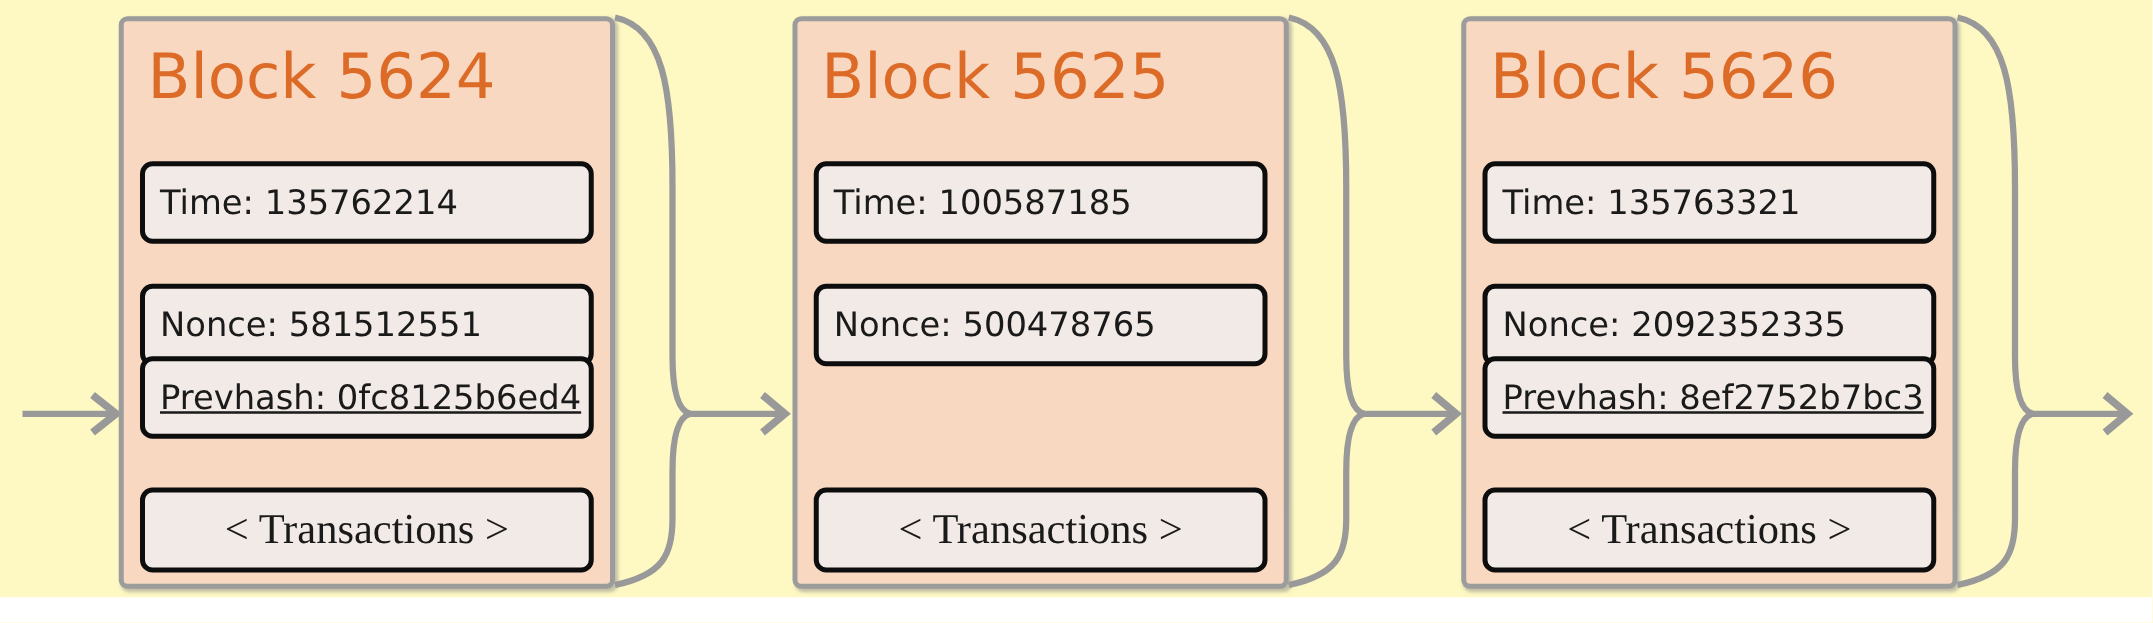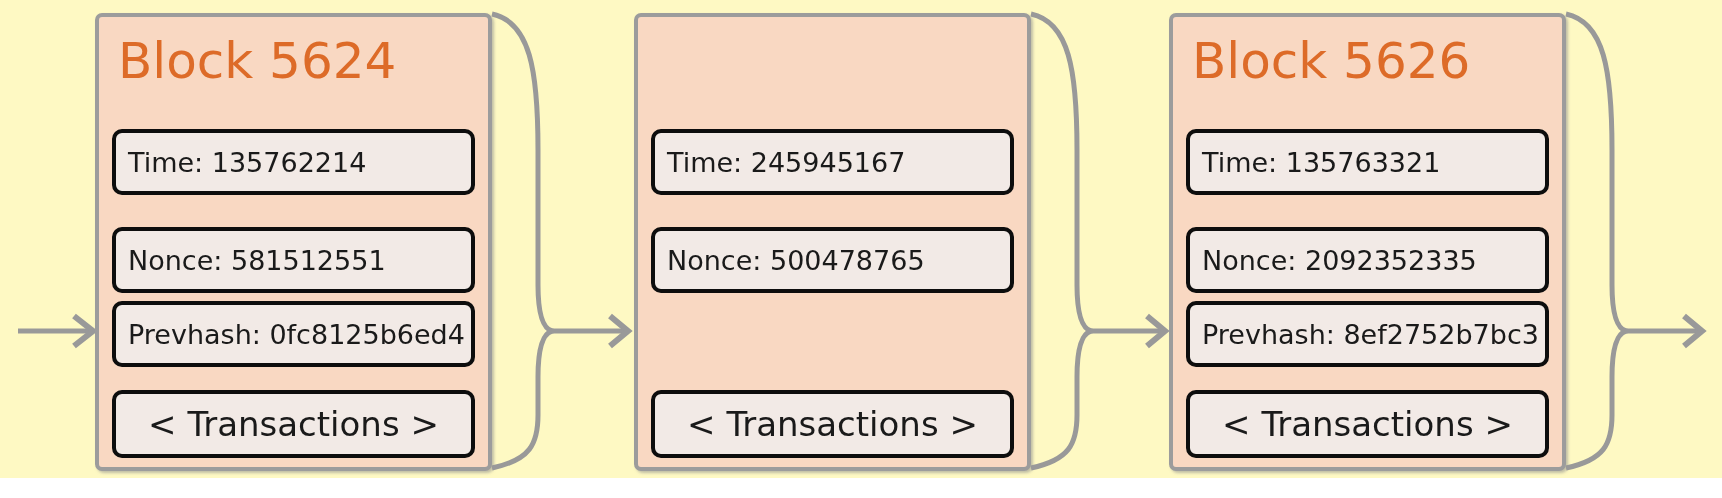--- a/index.html
+++ b/index.html
@@ -51,26 +51,27 @@
     display: flex;
     align-items: center;
     padding: 0 12px;
     font-size: 27px;
     color: #1a1a1a;
     white-space: nowrap;
     overflow: hidden;
   }
   .field.time  { top: 112px; }
   .field.nonce { top: 194px; margin-top: 16px; }
-  .field.prevhash { top: 284px; }
+  .field.prevhash { top: 268px; text-decoration: underline; }
   .field.transactions {
     top: 373px;
     height: 68px;
     justify-content: center;
     font-size: 34px;
+    font-family: Liberation Serif, serif;
   }
   svg.connector, svg.in-arrow {
     position: absolute;
     top: 0;
     height: 498px;
   }
   svg.in-arrow { left: 0; width: 100px; }
   svg.connector.c1 { left: 490px; width: 160px; }
   svg.connector.c2 { left: 1029px; width: 160px; }
   svg.connector.c3 { left: 1564px; width: 160px; }
@@ -93,21 +94,22 @@
     <div class="field transactions">&lt; Transactions &gt;</div>
   </div>
 
   <svg class="connector c1" viewBox="0 0 160 498" xmlns="http://www.w3.org/2000/svg">
     <path d="M 2 14 C 40 22, 48 70, 48 150 L 48 285 Q 48 327, 62 331 Q 48 335, 48 377 L 48 415 C 48 444, 40 460, 2 468" stroke="#999999" stroke-width="5" fill="none"></path>
     <line x1="62" y1="331" x2="138" y2="331" stroke="#999999" stroke-width="5" fill="none"></line>
     <polyline points="120,316 138,331 120,346" stroke="#999999" stroke-width="6" fill="none"></polyline>
   </svg>
 
   <div class="block-card b2">
-    <div class="field time">Time: 245945167</div>
+    <div class="block-title">Block 5625</div>
+    <div class="field time">Time: 100587185</div>
     <div class="field nonce">Nonce: 500478765</div>
     <div class="field transactions">&lt; Transactions &gt;</div>
   </div>
 
   <svg class="connector c2" viewBox="0 0 160 498" xmlns="http://www.w3.org/2000/svg">
     <path d="M 2 14 C 40 22, 48 70, 48 150 L 48 285 Q 48 327, 62 331 Q 48 335, 48 377 L 48 415 C 48 444, 40 460, 2 468" stroke="#999999" stroke-width="5" fill="none"></path>
     <line x1="62" y1="331" x2="136" y2="331" stroke="#999999" stroke-width="5" fill="none"></line>
     <polyline points="118,316 136,331 118,346" stroke="#999999" stroke-width="6" fill="none"></polyline>
   </svg>
 

